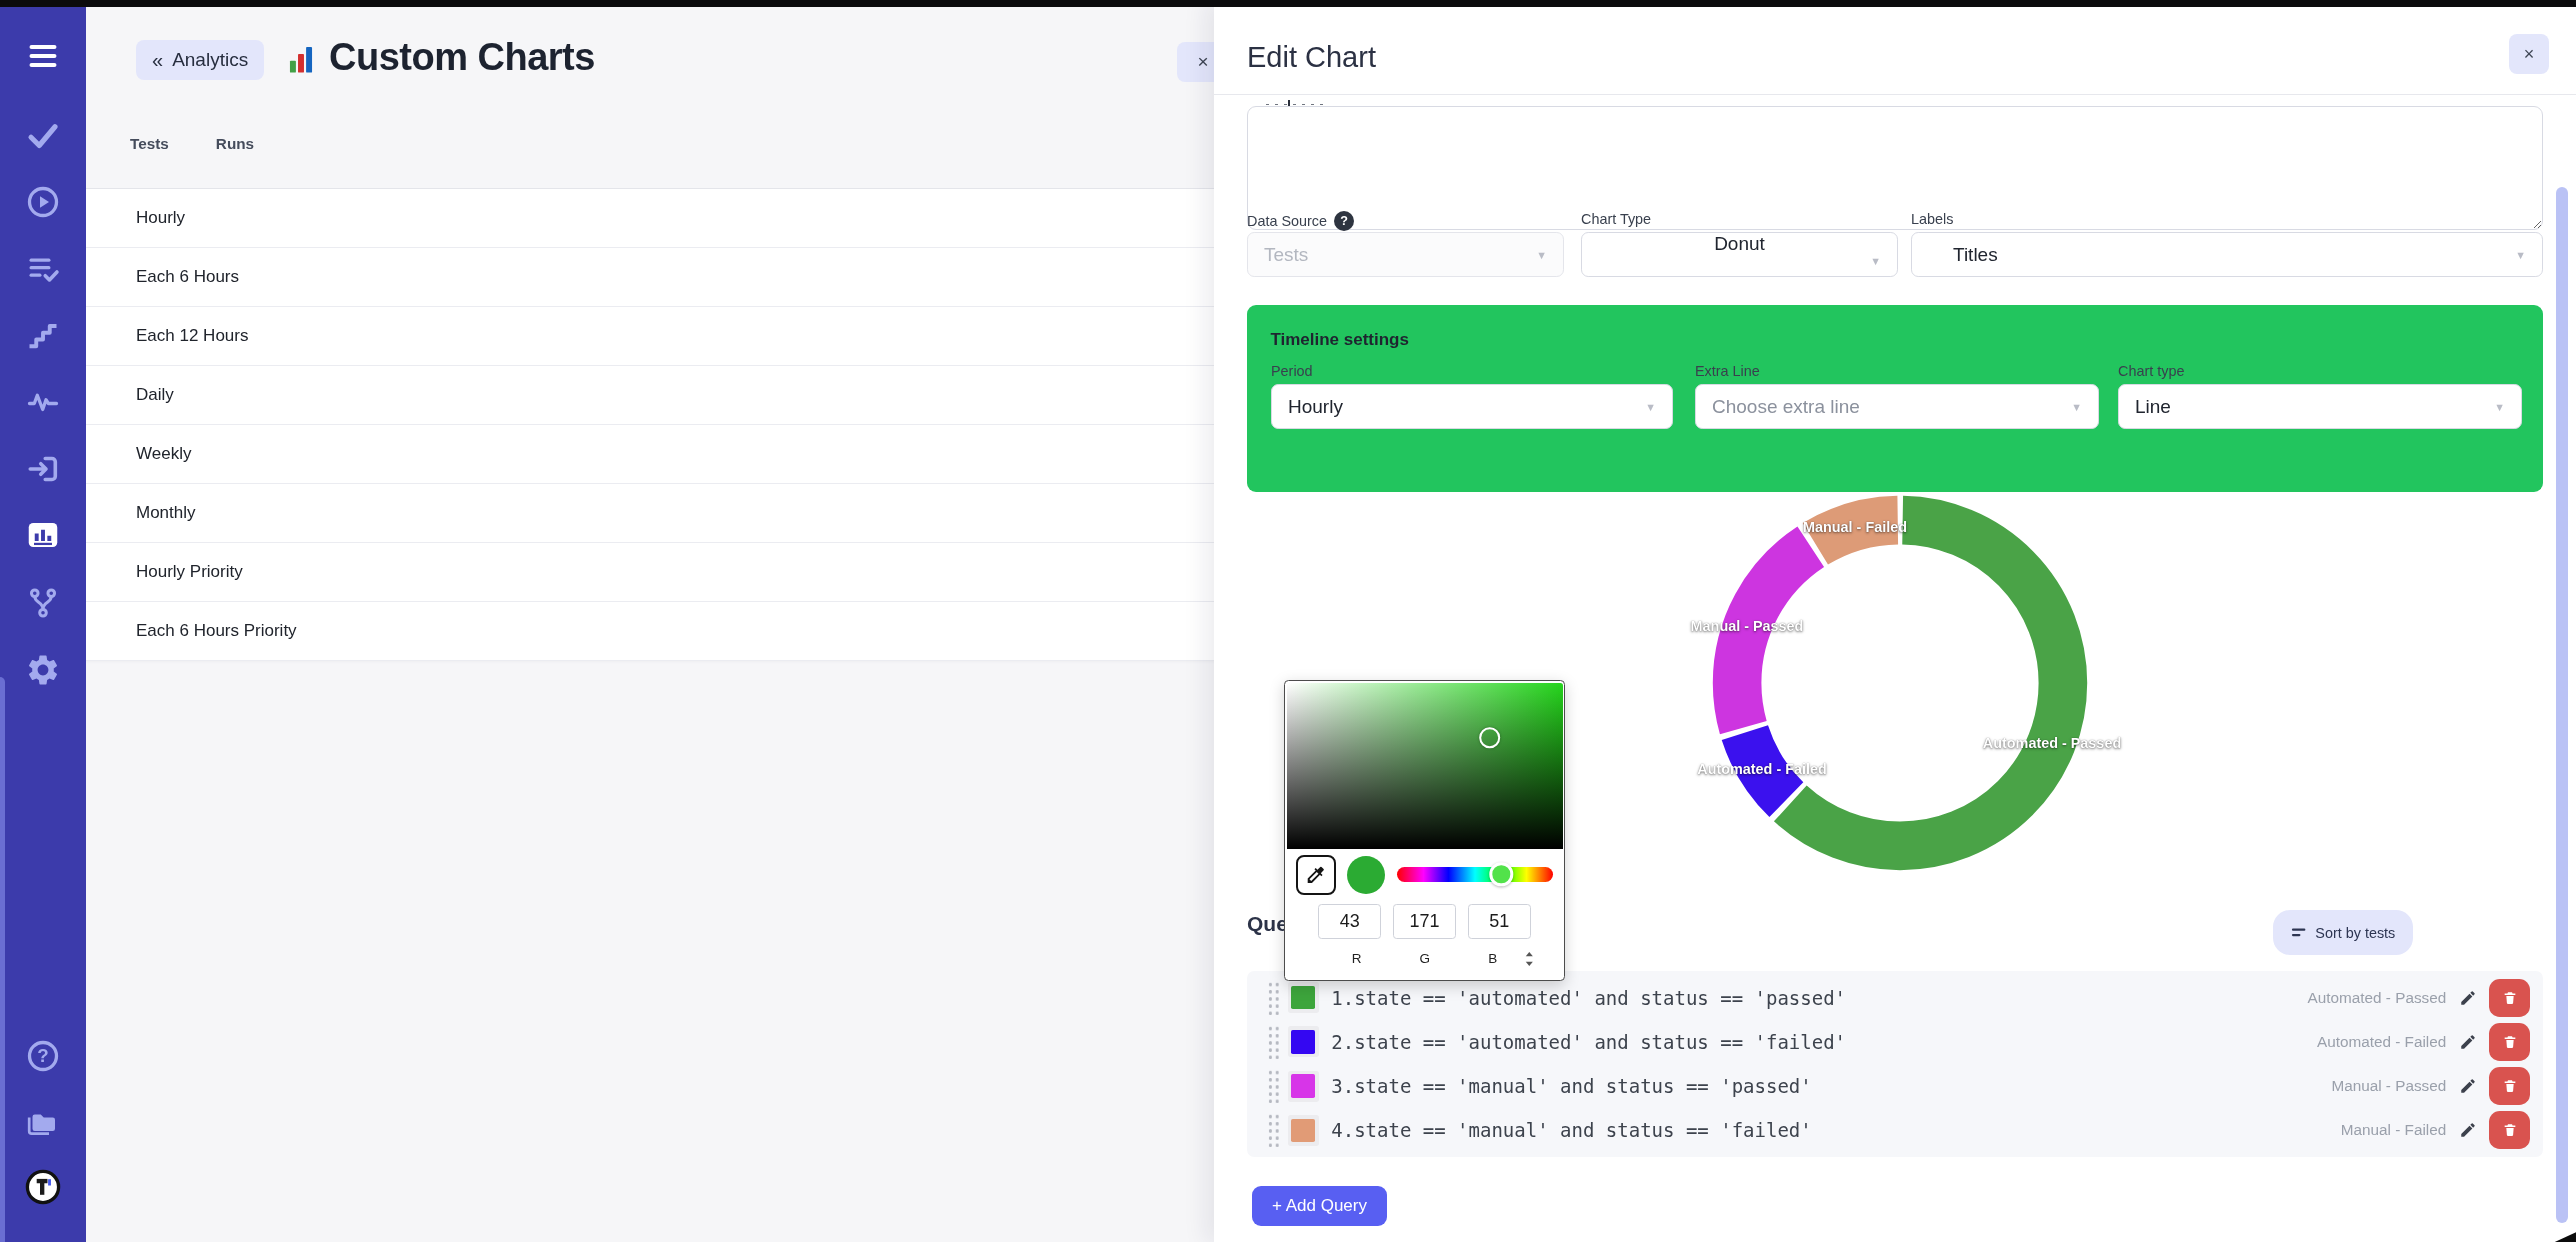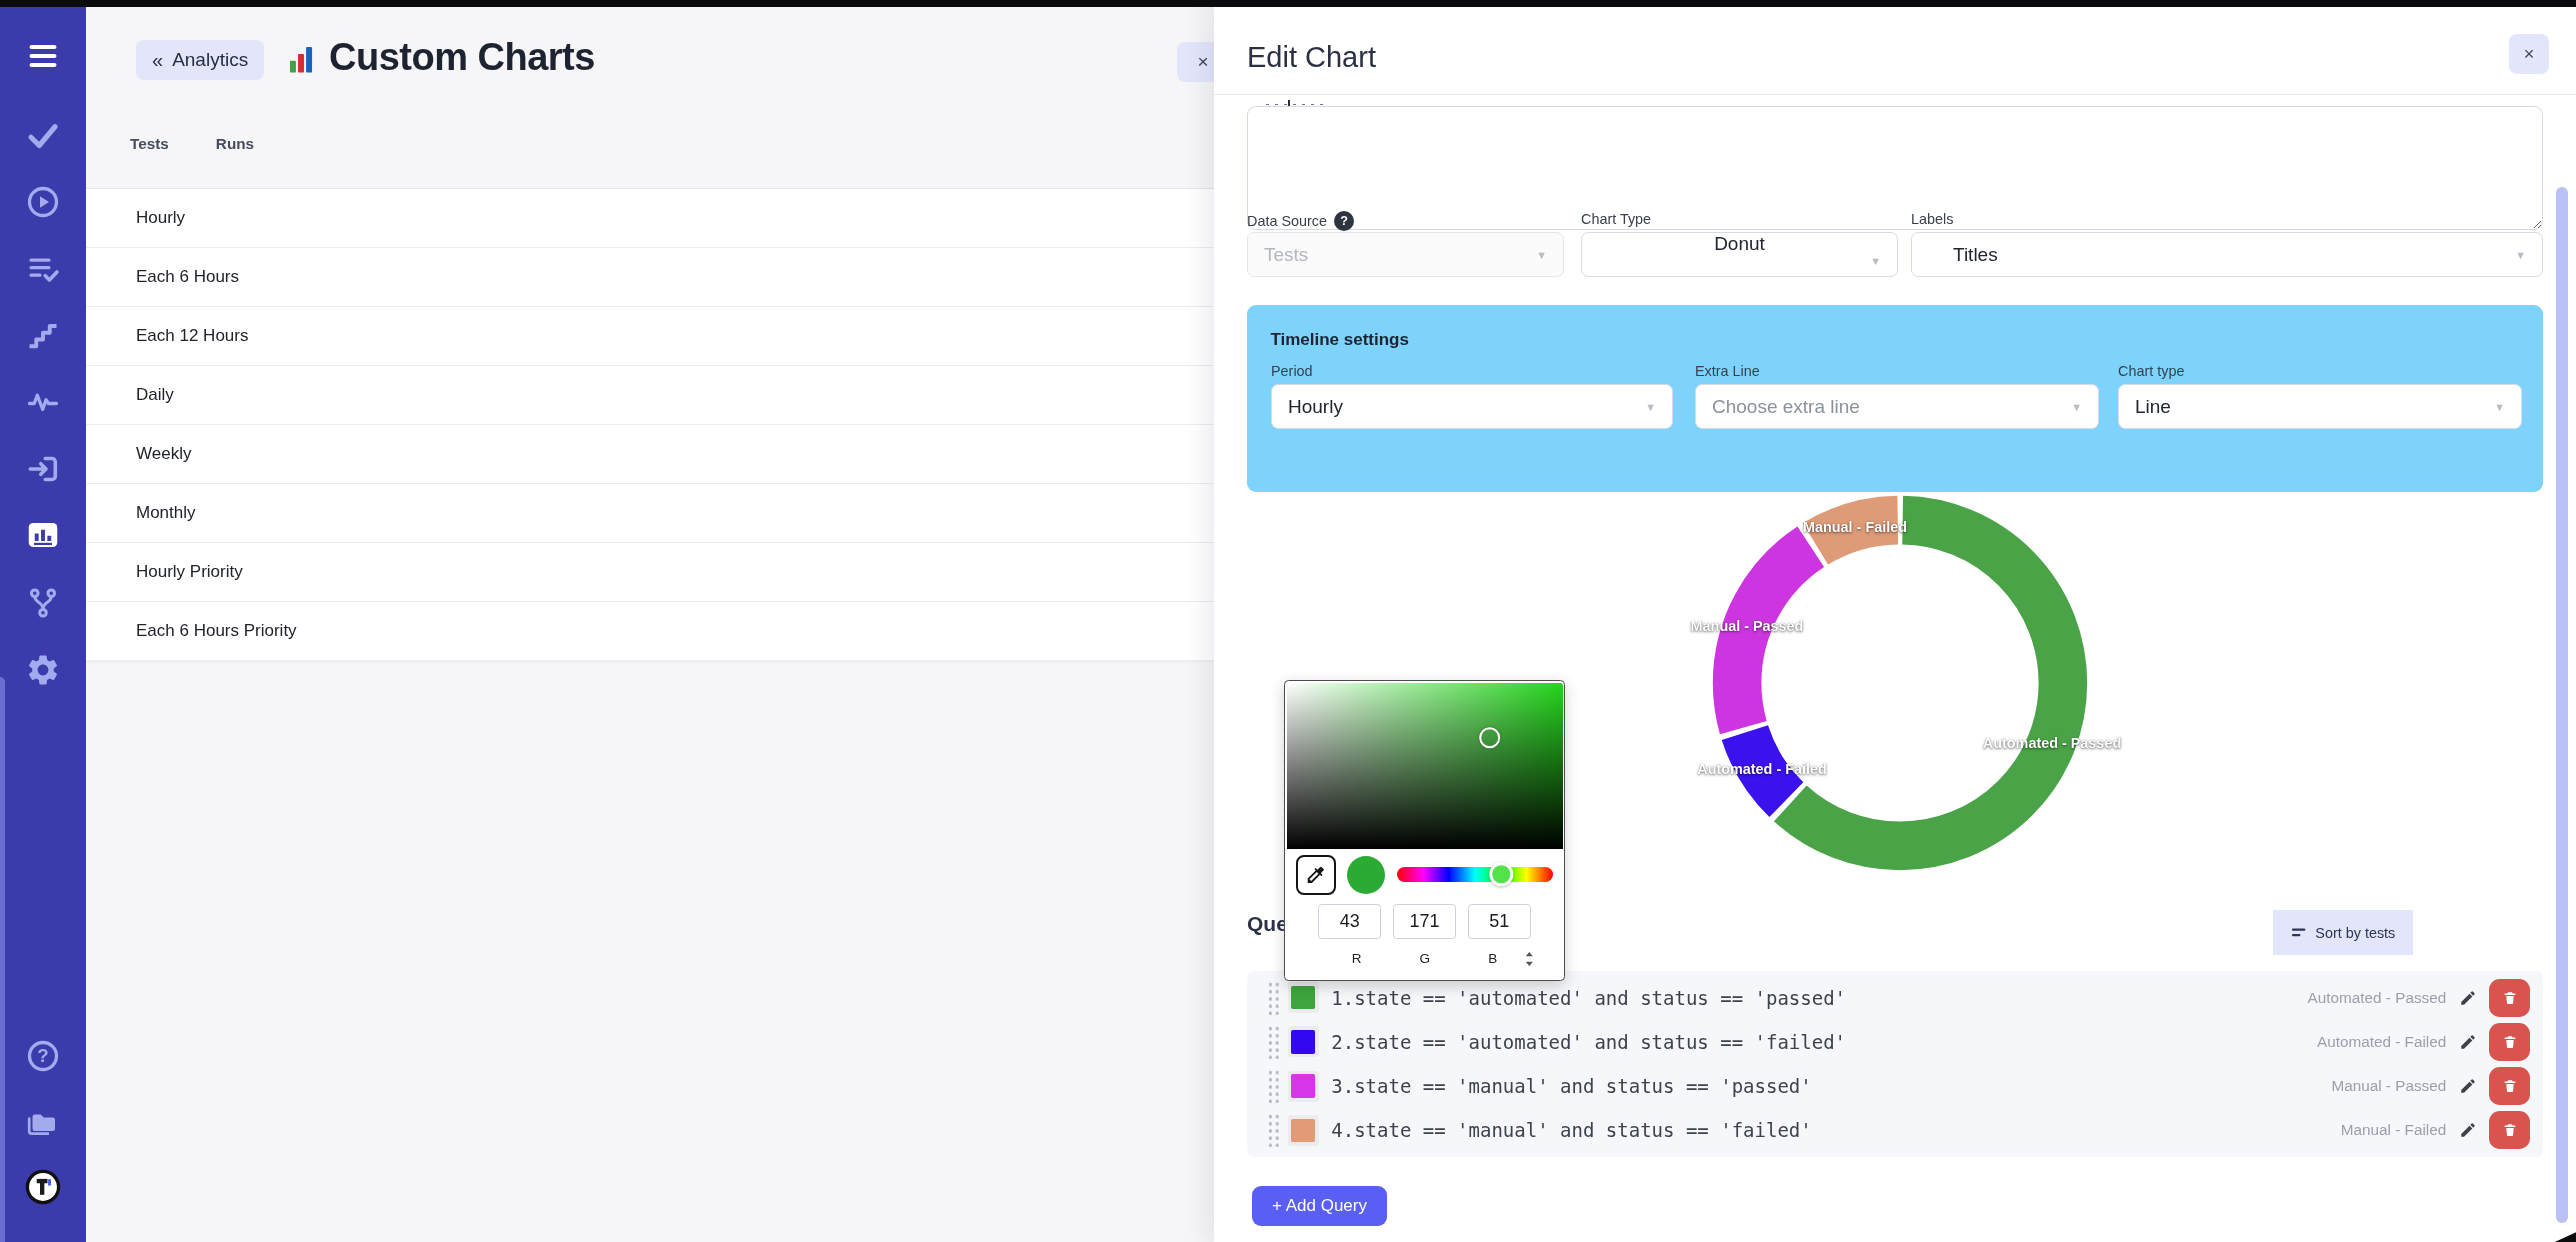--- a/index.html
+++ b/index.html
@@ -40,33 +40,33 @@
 
   .field-label { position:absolute; font-size:14.4px; color:#39404e; display:flex; align-items:center; gap:7.2px; }
   .qbadge { width:20px; height:20px; border-radius:50%; background:#2e3440; color:#fff; font-size:12.6px; font-weight:700; display:inline-flex; align-items:center; justify-content:center; cursor:pointer; }
   .select { position:absolute; height:45px; background:#fff; border:0.9px solid #d8dae3; border-radius:7.2px; display:flex; align-items:center; padding:0 16px; cursor:pointer; }
   .select .sel-val { font-size:19px; color:#20252f; }
   .select .sel-val.muted { color:#8b919d; }
   .select.disabled { border-color:#e4e5eb; background:#fbfbfc; }
   .select.disabled .sel-val { color:#b3b7c0; }
   .caret { margin-left:auto; font-size:10.8px; color:#b9bcc6; }
 
-  .timeline { position:absolute; left:33px; top:305px; width:1296px; height:187px; background:#7dd3fc; border-radius:9px; }
+  .timeline { position:absolute; left:33px; top:305px; width:1296px; height:187px; background:#22c55e; border-radius:9px; }
   .tl-title { position:absolute; left:23.4px; top:25px; font-size:17px; font-weight:700; color:#1f2430; }
   .tl-label { position:absolute; top:58px; font-size:14.4px; color:#39404e; }
   .timeline .select { top:79px; }
 
   
   .donut-wrap { position:absolute; left:488px; top:485px; width:396px; height:396px; overflow:visible; }
   .donut-wrap svg { overflow:visible; transform:rotate(-90deg); }
   .donut-label { position:absolute; transform:translate(-50%,-50%); font-size:14.4px; font-weight:700; color:#fff; white-space:nowrap; text-shadow:0 0.9px 2.7px rgba(0,0,0,.55), 0 0 0.9px rgba(0,0,0,.45); pointer-events:none; }
 
   
   .q-heading { position:absolute; left:33px; top:912px; font-size:21px; font-weight:600; color:#2c3348; z-index:1; }
-  .sort-btn { position:absolute; left:1059px; top:910px; height:45px; padding:8px 18px; background:#e3e6fb; border:none; border-radius:1px; color:#2d3552; font-size:14.4px; font-weight:500; display:flex; align-items:center; gap:9px; cursor:pointer; }
+  .sort-btn { position:absolute; left:1059px; top:910px; height:45px; padding:8px 18px; background:#e3e6fb; border:none; border-radius:17px; color:#2d3552; font-size:14.4px; font-weight:500; display:flex; align-items:center; gap:9px; cursor:pointer; }
   .sort-btn svg { width:15.3px; height:15.3px; }
   .q-panel { position:absolute; left:33px; top:971px; width:1296px; height:186px; background:#f6f7fa; border-radius:7.2px; padding:4.5px 12.6px 4.5px 20px; display:flex; flex-direction:column; justify-content:space-around; z-index:2; }
   .q-row { height:43px; display:flex; align-items:center; }
   .drag-handle { width:13.5px; height:34px; background-image:radial-gradient(circle,#b6b9c1 1.5px, transparent 1.9px); background-size:6.8px 7.2px; cursor:grab; flex:0 0 auto; }
   .q-swatch-box { width:31px; height:31px; background:#ececef; border-radius:2.7px; margin-left:7.2px; display:flex; align-items:center; justify-content:center; flex:0 0 auto; }
   .q-swatch { width:23.4px; height:23.4px; border-radius:1.8px; cursor:pointer; }
   .q-code { margin-left:12.6px; font-family:"DejaVu Sans Mono", monospace; font-size:19px; color:#3d434d; white-space:pre; }
   .q-right { margin-left:auto; display:flex; align-items:center; gap:12.6px; }
   .q-label { font-size:15.3px; color:#9aa0ab; }
   .q-edit { width:18px; height:18px; border:none; background:transparent; cursor:pointer; padding:0; }

